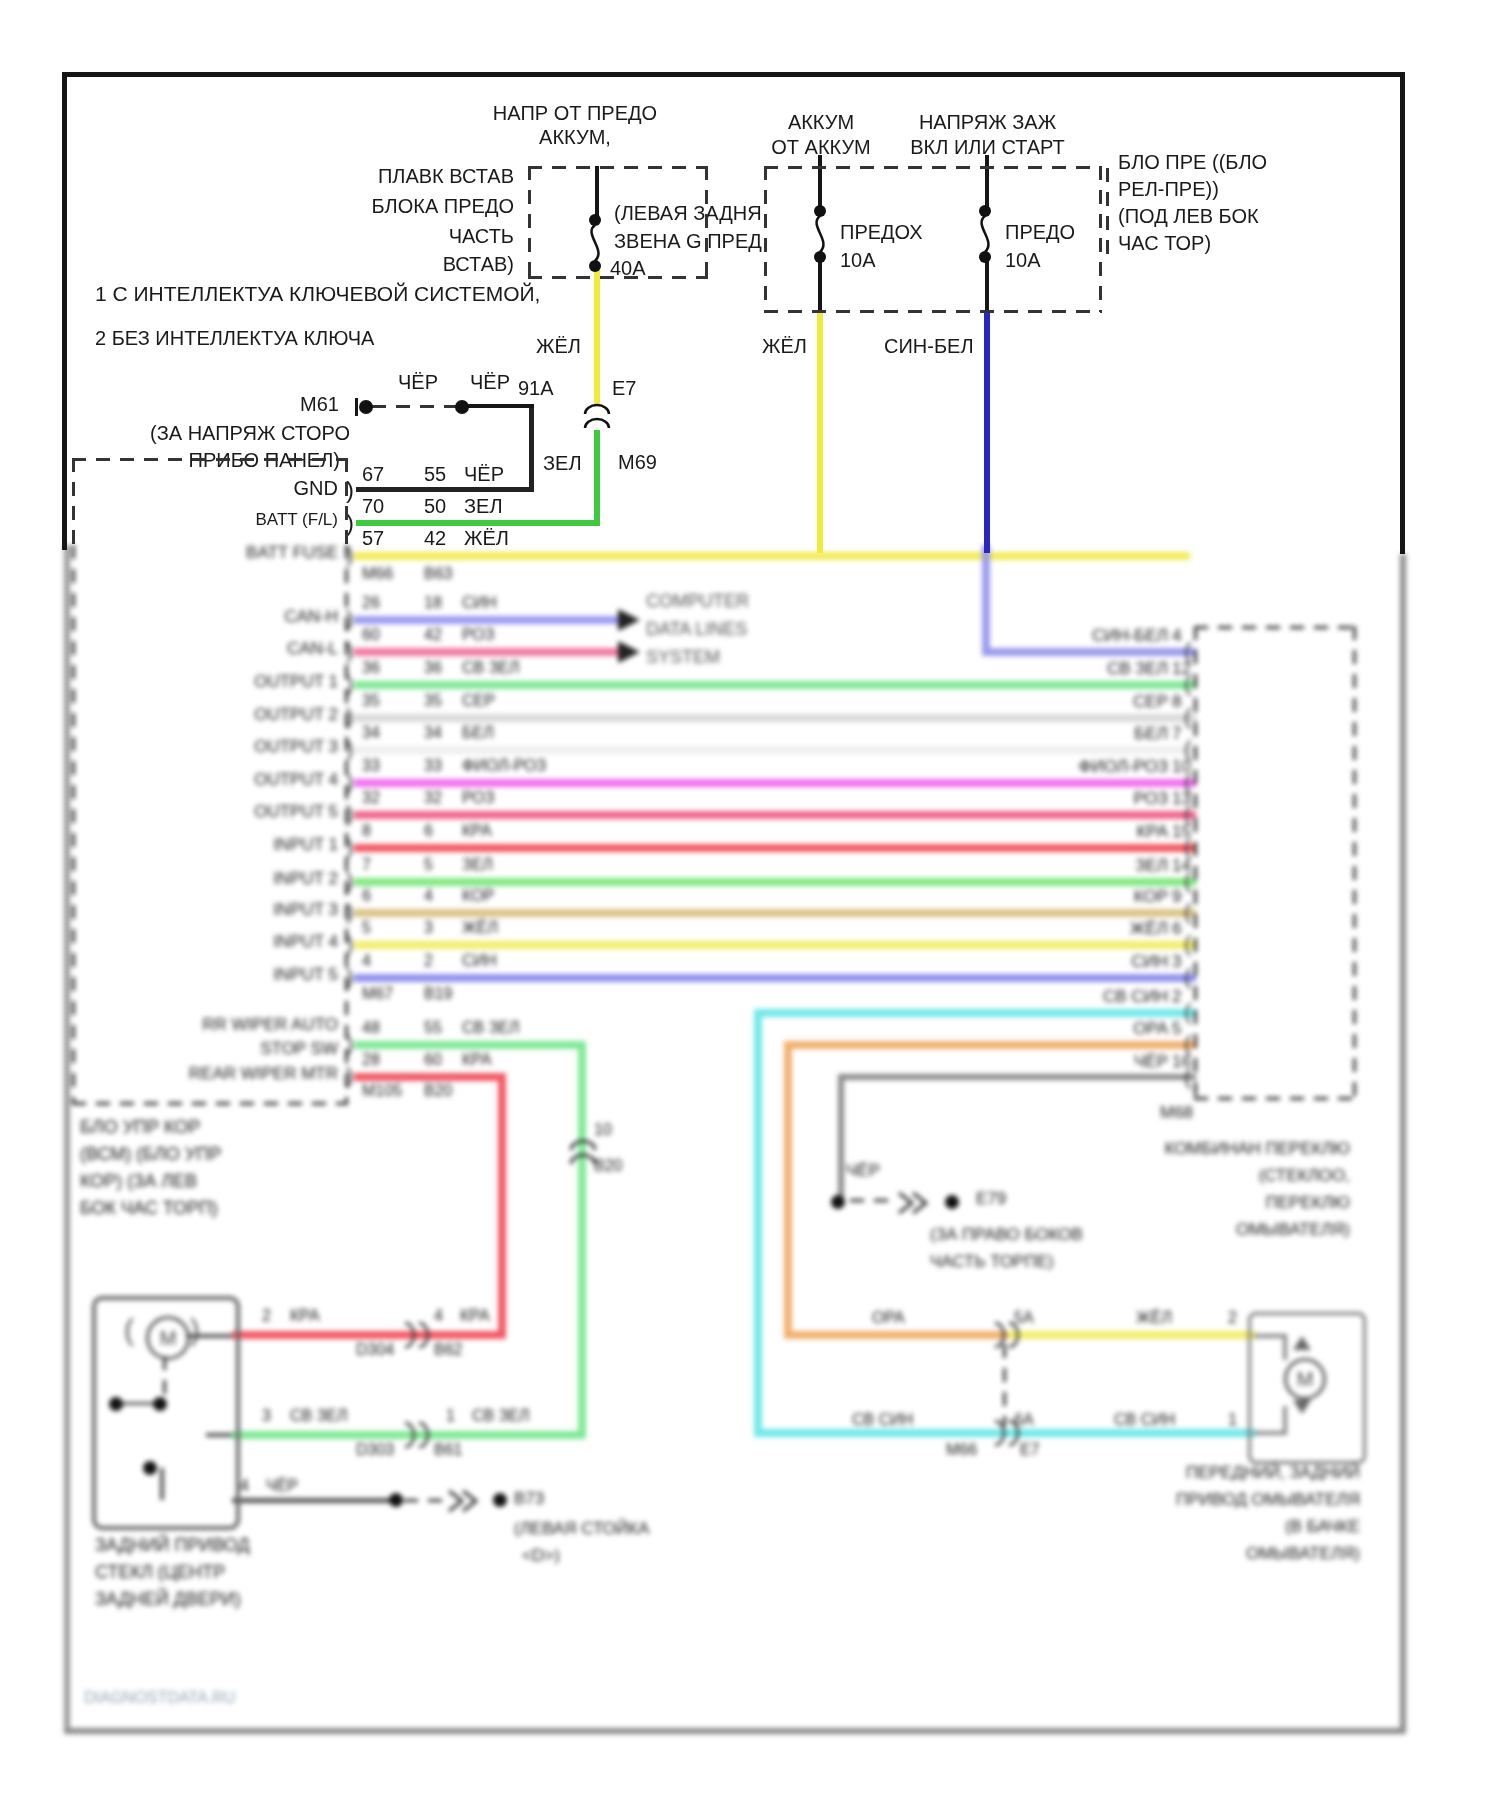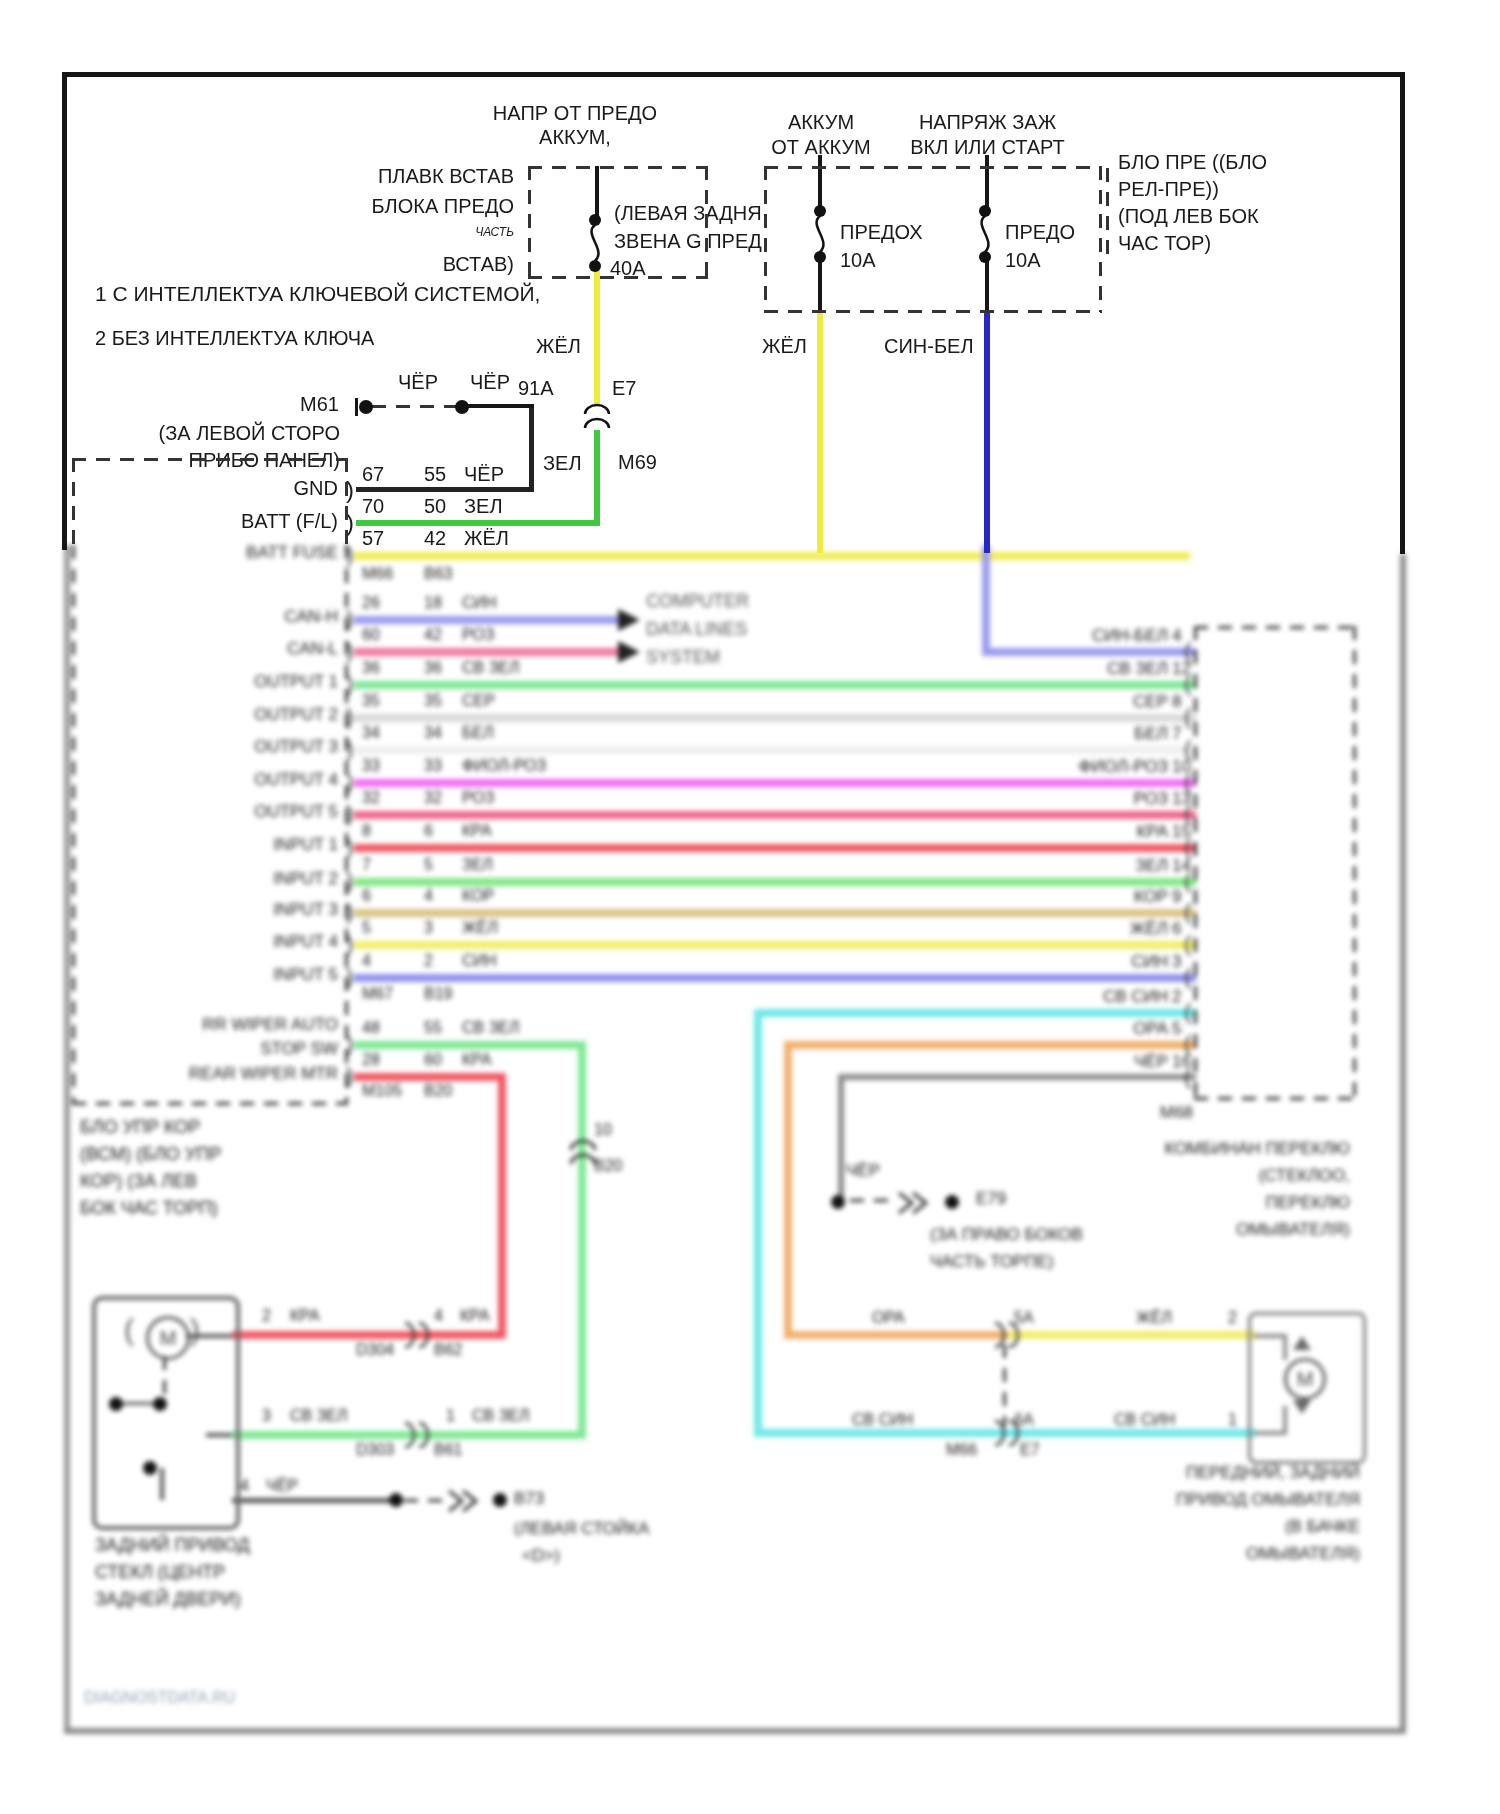--- a/index.html
+++ b/index.html
@@ -295,21 +295,21 @@
       <div class="lbl" style="left: 1184px; top: 1032px; font-size: 22px; color: rgb(51, 51, 51);">(</div>
       <div class="lbl" style="left: 1184px; top: 1065px; font-size: 22px; color: rgb(51, 51, 51);">(</div>
     </div>
   <div id="sharp-layer" class="layer">
       <div class="lbl" style="left: 95px; top: 283px; font-size: 21px;">1  С ИНТЕЛЛЕКТУА КЛЮЧЕВОЙ СИСТЕМОЙ,</div>
       <div class="lbl" style="left: 95px; top: 328px; font-size: 20px;">2  БЕЗ ИНТЕЛЛЕКТУА КЛЮЧА</div>
       <div class="lbl" style="left: 447px; top: 103px; font-size: 20px; width: 256px; text-align: center;">НАПР ОТ ПРЕДО</div>
       <div class="lbl" style="left: 447px; top: 127px; font-size: 20px; width: 256px; text-align: center;">АККУМ,</div>
       <div class="lbl" style="left: 324px; top: 166px; font-size: 20px; width: 190px; text-align: right;">ПЛАВК ВСТАВ</div>
       <div class="lbl" style="left: 324px; top: 196px; font-size: 20px; width: 190px; text-align: right;">БЛОКА ПРЕДО</div>
-      <div class="lbl" style="left: 324px; top: 226px; font-size: 12px; width: 190px; text-align: right; font-style: italic;">ЧАСТЬ</div>
+      <div class="lbl" style="left: 324px; top: 226px; font-size: 20px; width: 190px; text-align: right;">ЧАСТЬ</div>
       <div class="lbl" style="left: 324px; top: 254px; font-size: 20px; width: 190px; text-align: right;">ВСТАВ)</div>
       <div class="lbl" style="left: 614px; top: 203px; font-size: 20px;">(ЛЕВАЯ ЗАДНЯ</div>
       <div class="lbl" style="left: 614px; top: 231px; font-size: 20px;">ЗВЕНА G ПРЕД</div>
       <div class="lbl" style="left: 610px; top: 258px; font-size: 20px;">40А</div>
       <div class="lbl" style="left: 756px; top: 112px; font-size: 20px; width: 130px; text-align: center;">АККУМ</div>
       <div class="lbl" style="left: 756px; top: 137px; font-size: 20px; width: 130px; text-align: center;">ОТ АККУМ</div>
       <div class="lbl" style="left: 900px; top: 112px; font-size: 20px; width: 175px; text-align: center;">НАПРЯЖ ЗАЖ</div>
       <div class="lbl" style="left: 900px; top: 137px; font-size: 20px; width: 175px; text-align: center;">ВКЛ ИЛИ СТАРТ</div>
       <div class="lbl" style="left: 840px; top: 222px; font-size: 20px;">ПРЕДОХ</div>
       <div class="lbl" style="left: 840px; top: 250px; font-size: 20px;">10А</div>
@@ -322,24 +322,24 @@
       <div class="lbl" style="left: 536px; top: 336px; font-size: 20px;">ЖЁЛ</div>
       <div class="lbl" style="left: 762px; top: 336px; font-size: 20px;">ЖЁЛ</div>
       <div class="lbl" style="left: 884px; top: 336px; font-size: 20px;">СИН-БЕЛ</div>
       <div class="lbl" style="left: 518px; top: 378px; font-size: 20px;">91А</div>
       <div class="lbl" style="left: 612px; top: 378px; font-size: 20px;">Е7</div>
       <div class="lbl" style="left: 618px; top: 452px; font-size: 20px;">М69</div>
       <div class="lbl" style="left: 543px; top: 453px; font-size: 20px;">ЗЕЛ</div>
       <div class="lbl" style="left: 300px; top: 394px; font-size: 20px;">М61</div>
       <div class="lbl" style="left: 398px; top: 372px; font-size: 20px;">ЧЁР</div>
       <div class="lbl" style="left: 470px; top: 372px; font-size: 20px;">ЧЁР</div>
-      <div class="lbl" style="left: 150px; top: 423px; font-size: 20px; width: 190px; text-align: right;">(ЗА ЛЕВОЙ СТОРО</div>
+      <div class="lbl" style="left: 150px; top: 423px; font-size: 20px; width: 190px; text-align: right;">(ЗА НАПРЯЖ СТОРО</div>
       <div class="lbl" style="left: 150px; top: 450px; font-size: 20px; width: 190px; text-align: right;">ПРИБО ПАНЕЛ)</div>
       <div class="lbl" style="left: 240px; top: 478px; font-size: 20px; width: 98px; text-align: right;">GND</div>
-      <div class="lbl" style="left: 190px; top: 511px; font-size: 20px; width: 148px; text-align: right;">BATT (F/L)</div>
+      <div class="lbl" style="left: 190px; top: 511px; font-size: 17px; width: 148px; text-align: right;">BATT (F/L)</div>
       <div class="lbl" style="left: 346px; top: 477px; font-size: 24px;">)</div>
       <div class="lbl" style="left: 346px; top: 510px; font-size: 24px;">)</div>
       <div class="lbl" style="left: 362px; top: 464px; font-size: 20px;">67</div>
       <div class="lbl" style="left: 424px; top: 464px; font-size: 20px;">55</div>
       <div class="lbl" style="left: 464px; top: 464px; font-size: 20px;">ЧЁР</div>
       <div class="lbl" style="left: 362px; top: 496px; font-size: 20px;">70</div>
       <div class="lbl" style="left: 424px; top: 496px; font-size: 20px;">50</div>
       <div class="lbl" style="left: 464px; top: 496px; font-size: 20px;">ЗЕЛ</div>
       <div class="lbl" style="left: 362px; top: 528px; font-size: 20px;">57</div>
       <div class="lbl" style="left: 424px; top: 528px; font-size: 20px;">42</div>

